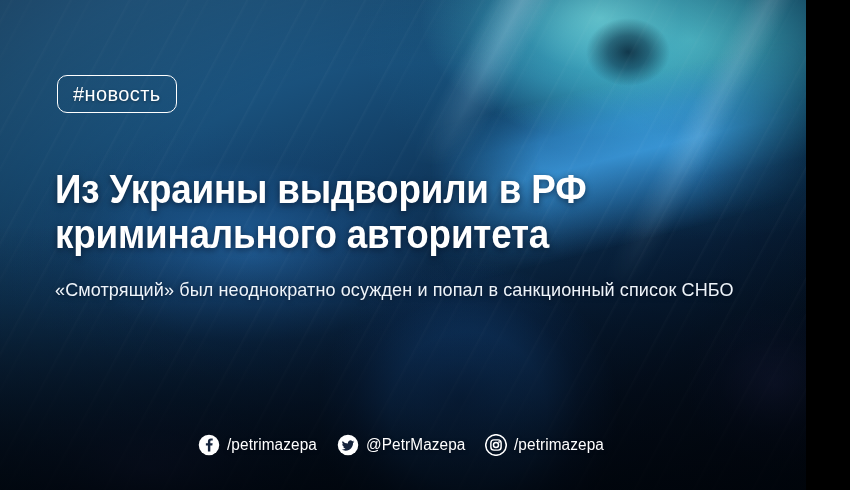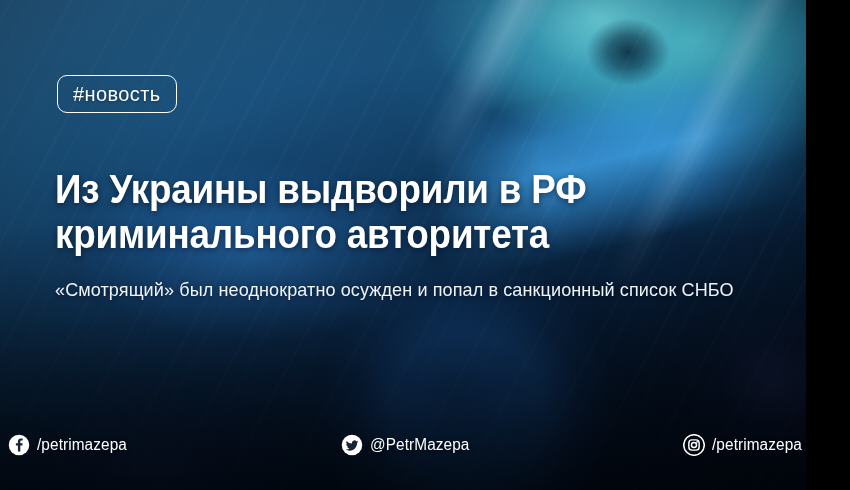--- a/index.html
+++ b/index.html
@@ -220,25 +220,25 @@
     line-height: 24px;
     letter-spacing: 0.1px;
     transform: scaleX(0.95);
     transform-origin: left top;
     text-shadow: 0 1px 5px rgba(0,10,25,0.55);
   }
 
   
   .social-bar {
     position: absolute;
-    left: 8px;
+    left: 0;
     right: 0;
     top: 434px;
     display: flex;
-    justify-content: space-between;
+    justify-content: center;
     align-items: center;
     gap: 16px;
   }
   .social-item {
     display: flex;
     align-items: center;
     gap: 7px;
   }
   .social-icon {
     width: 22px;

